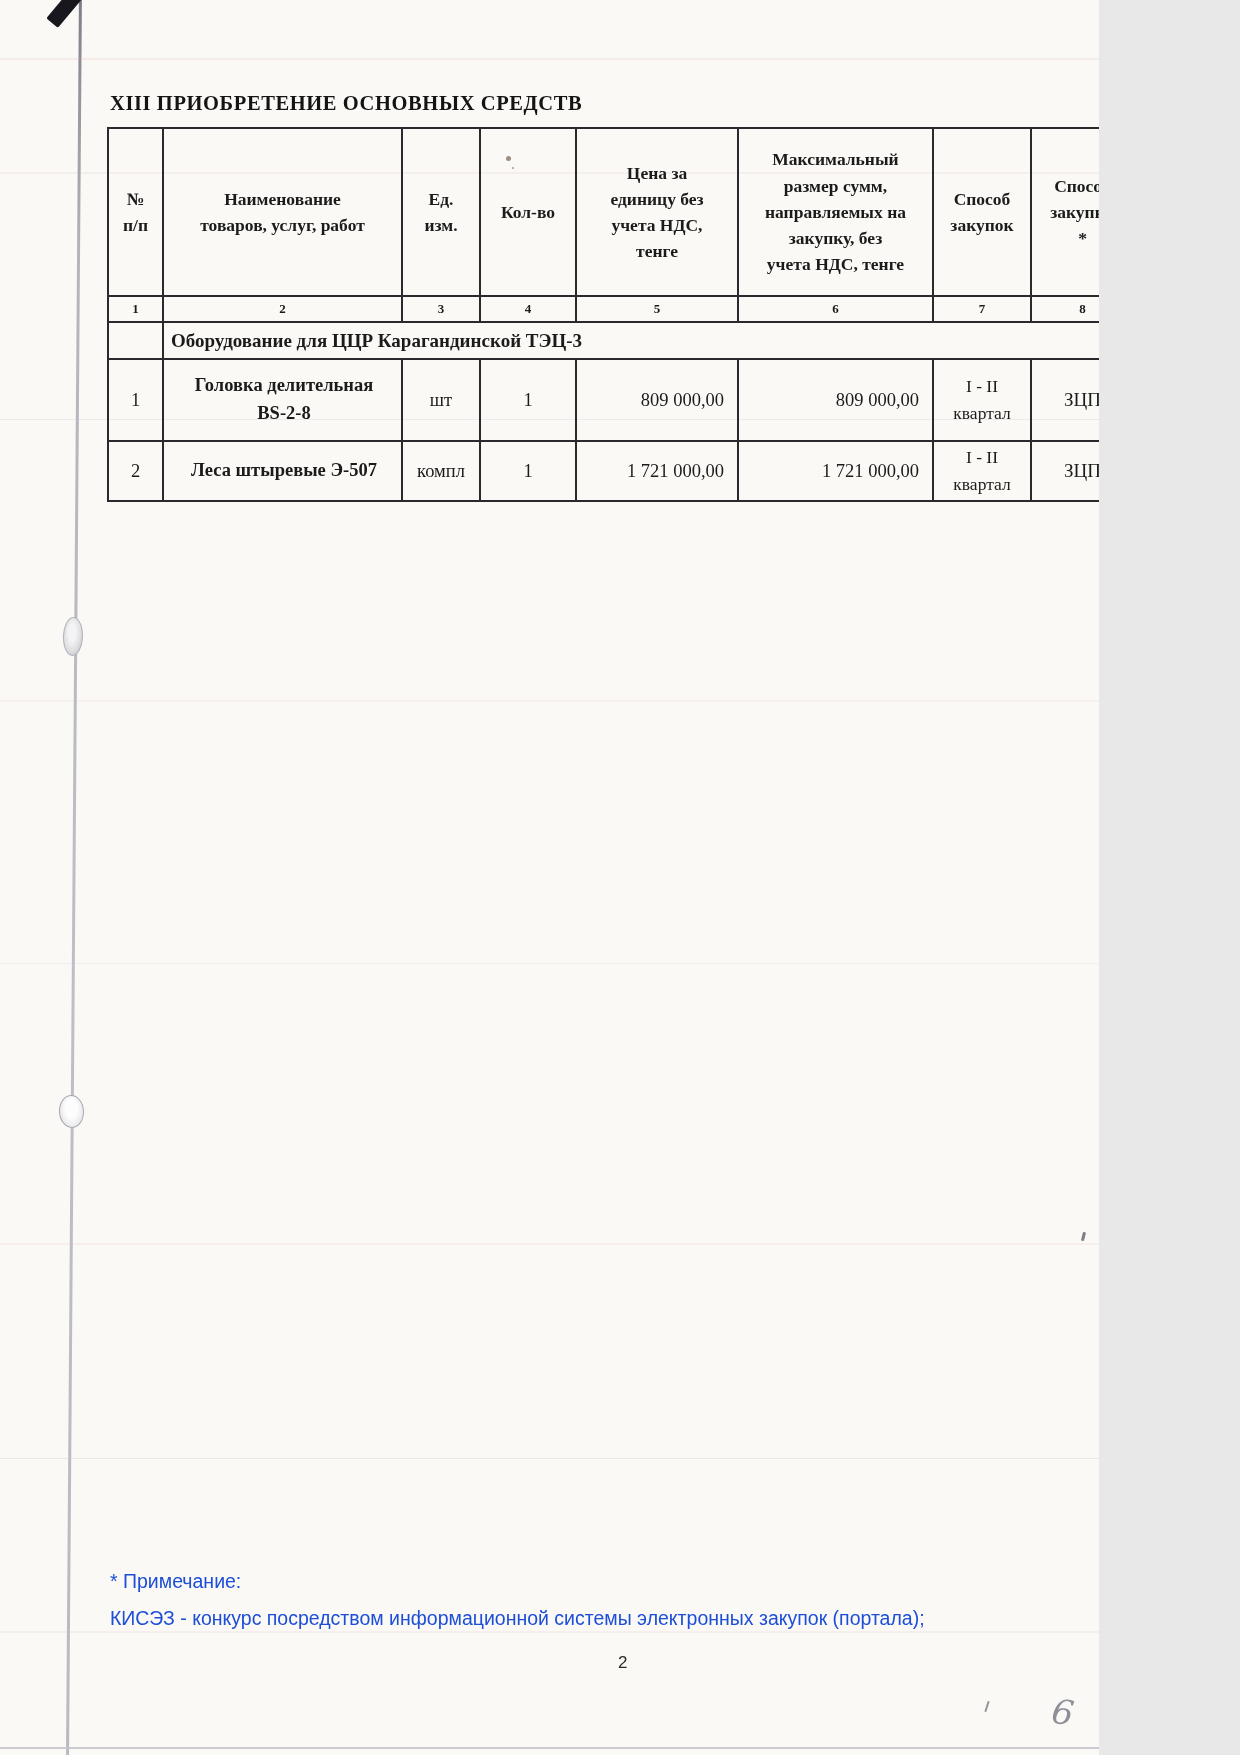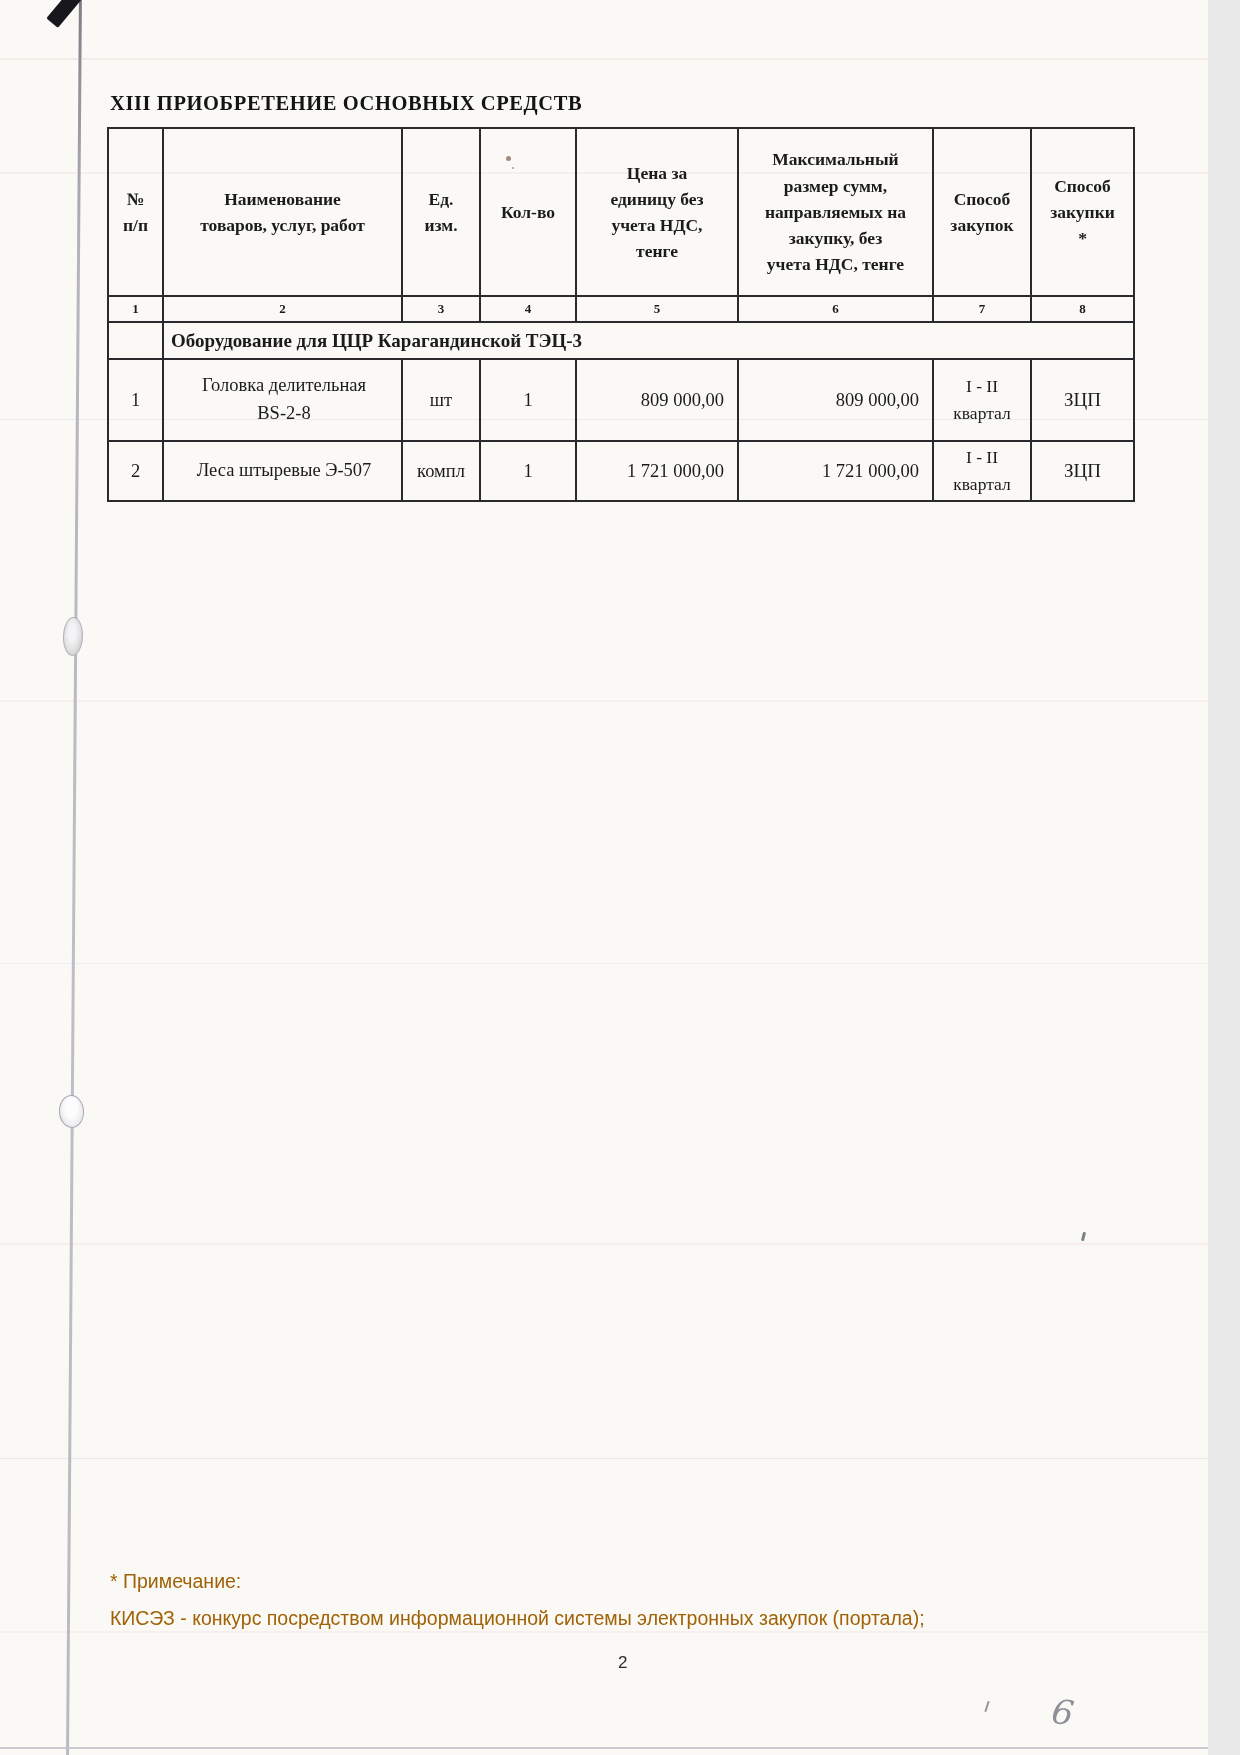--- a/index.html
+++ b/index.html
@@ -1,18 +1,18 @@
 <!DOCTYPE html>
 <html><head>
 <meta charset="utf-8">
 <style>
   html,body{margin:0;padding:0;background:#e8e8e8;}
   .page{
     position:relative;
-    width:1208px;height:1755px;
+    width:1099px;height:1755px;
     background:#faf9f6;
     overflow:hidden;
     font-family:"Liberation Serif",serif;
     color:#1b1b1b;
   }
 
   
   .doc-title{
     position:absolute;left:110px;top:92px;
     font-size:20.5px;font-weight:bold;letter-spacing:.6px;
@@ -39,30 +39,30 @@
   .tr-colnums td{font-size:13px;font-weight:bold;}
   .tr-section{height:37px;}
   .tr-section td.section-cell{
     font-size:19px;font-weight:bold;text-align:left;padding-left:7px;
     white-space:nowrap;
   }
   .tr-row1{height:82px;}
   .tr-row2{height:60px;}
   .datarow td{font-size:18.5px;}
   .name-cell{text-align:right;padding:2px 4px 2px 7px !important;
-    white-space:pre-line;line-height:1.5;}
+    white-space:pre-line;line-height:1.5;font-weight:bold;}
   .price-cell{text-align:right !important;padding-right:13px !important;}
   .terms-cell{white-space:pre-line;line-height:1.55;font-size:17.5px !important;}
   .method-cell{font-size:19px !important;}
 
   
   .footnote{
     position:absolute;left:110px;top:1563px;width:1020px;
     font-family:"Liberation Sans",sans-serif;
-    font-size:19.5px;color:#a16207;
+    font-size:19.5px;color:#1d4ed8;
   }
   .footnote .fline{height:36.5px;line-height:36.5px;white-space:nowrap;}
   .page-number{
     position:absolute;left:618px;top:1653px;
     font-family:"Liberation Sans",sans-serif;
     font-size:17px;color:#2a2a2a;
   }
   .handwritten{
     position:absolute;left:1052px;top:1692px;
     font-family:"DejaVu Serif",serif;font-style:italic;

